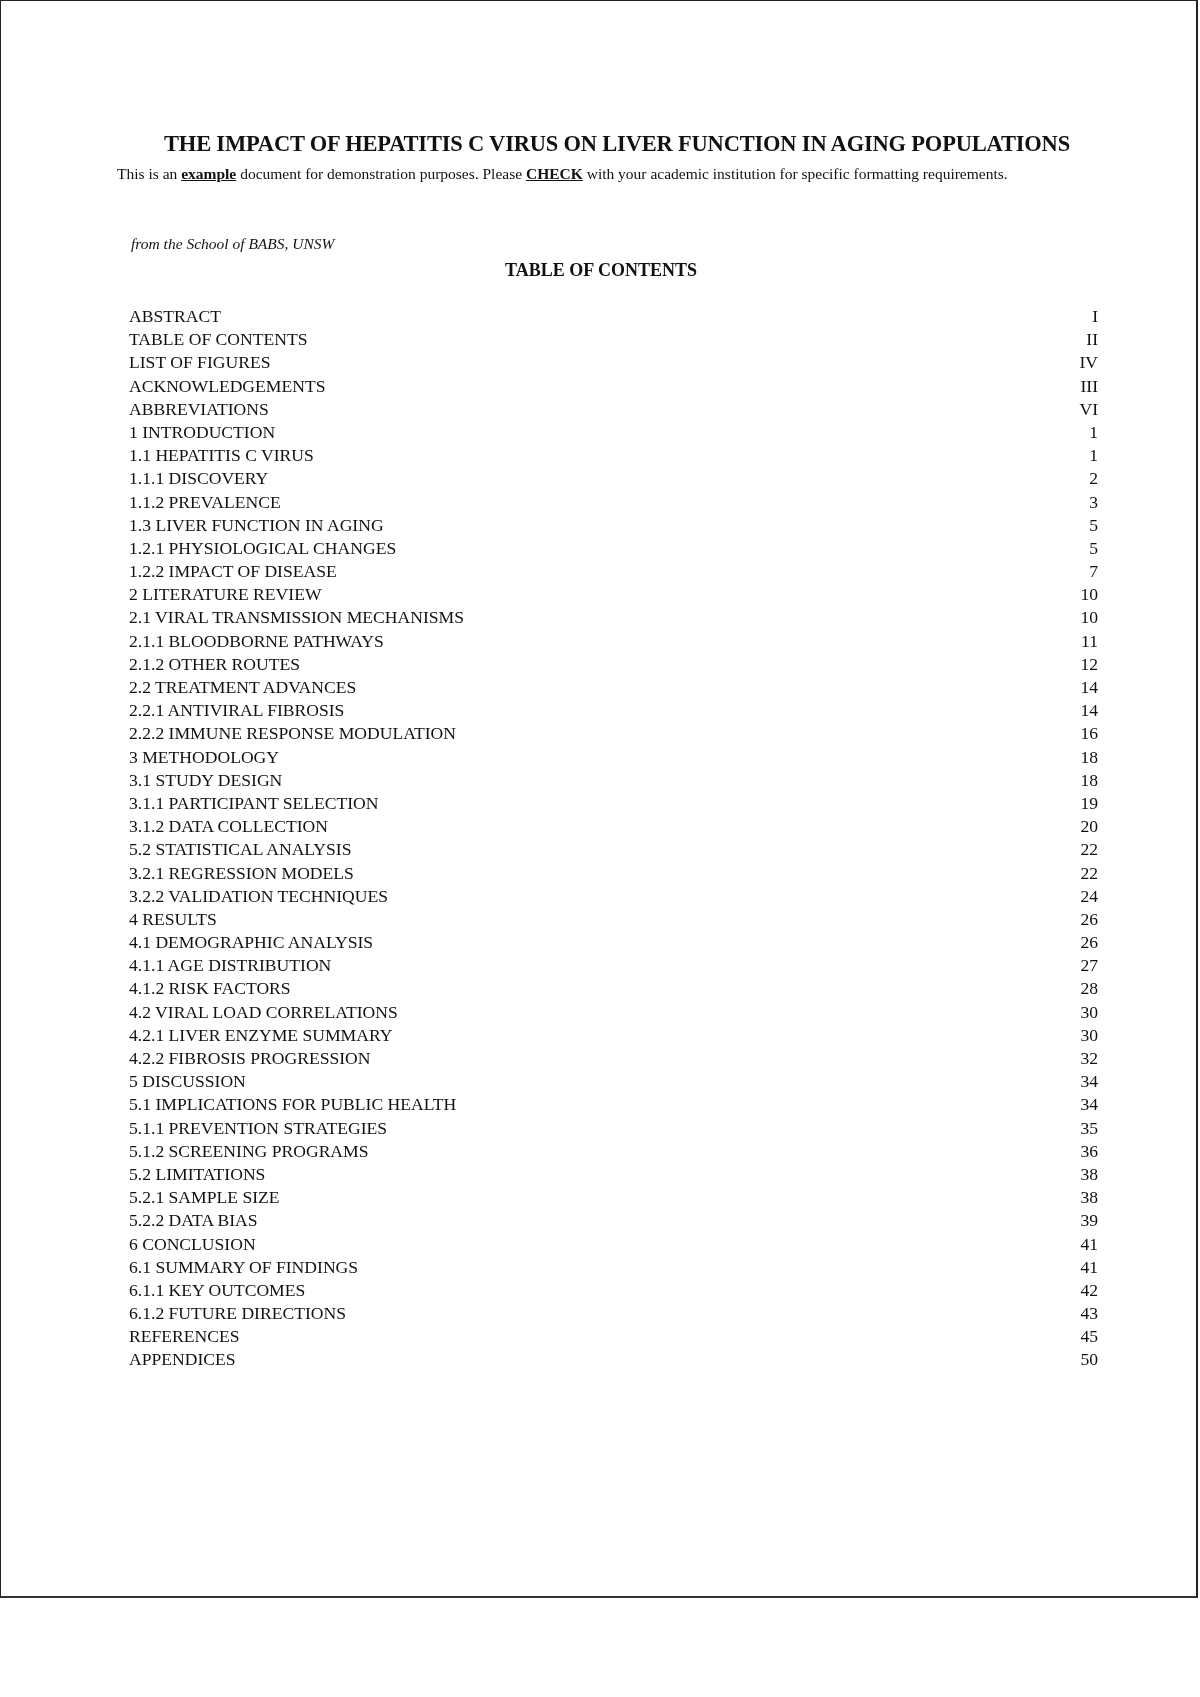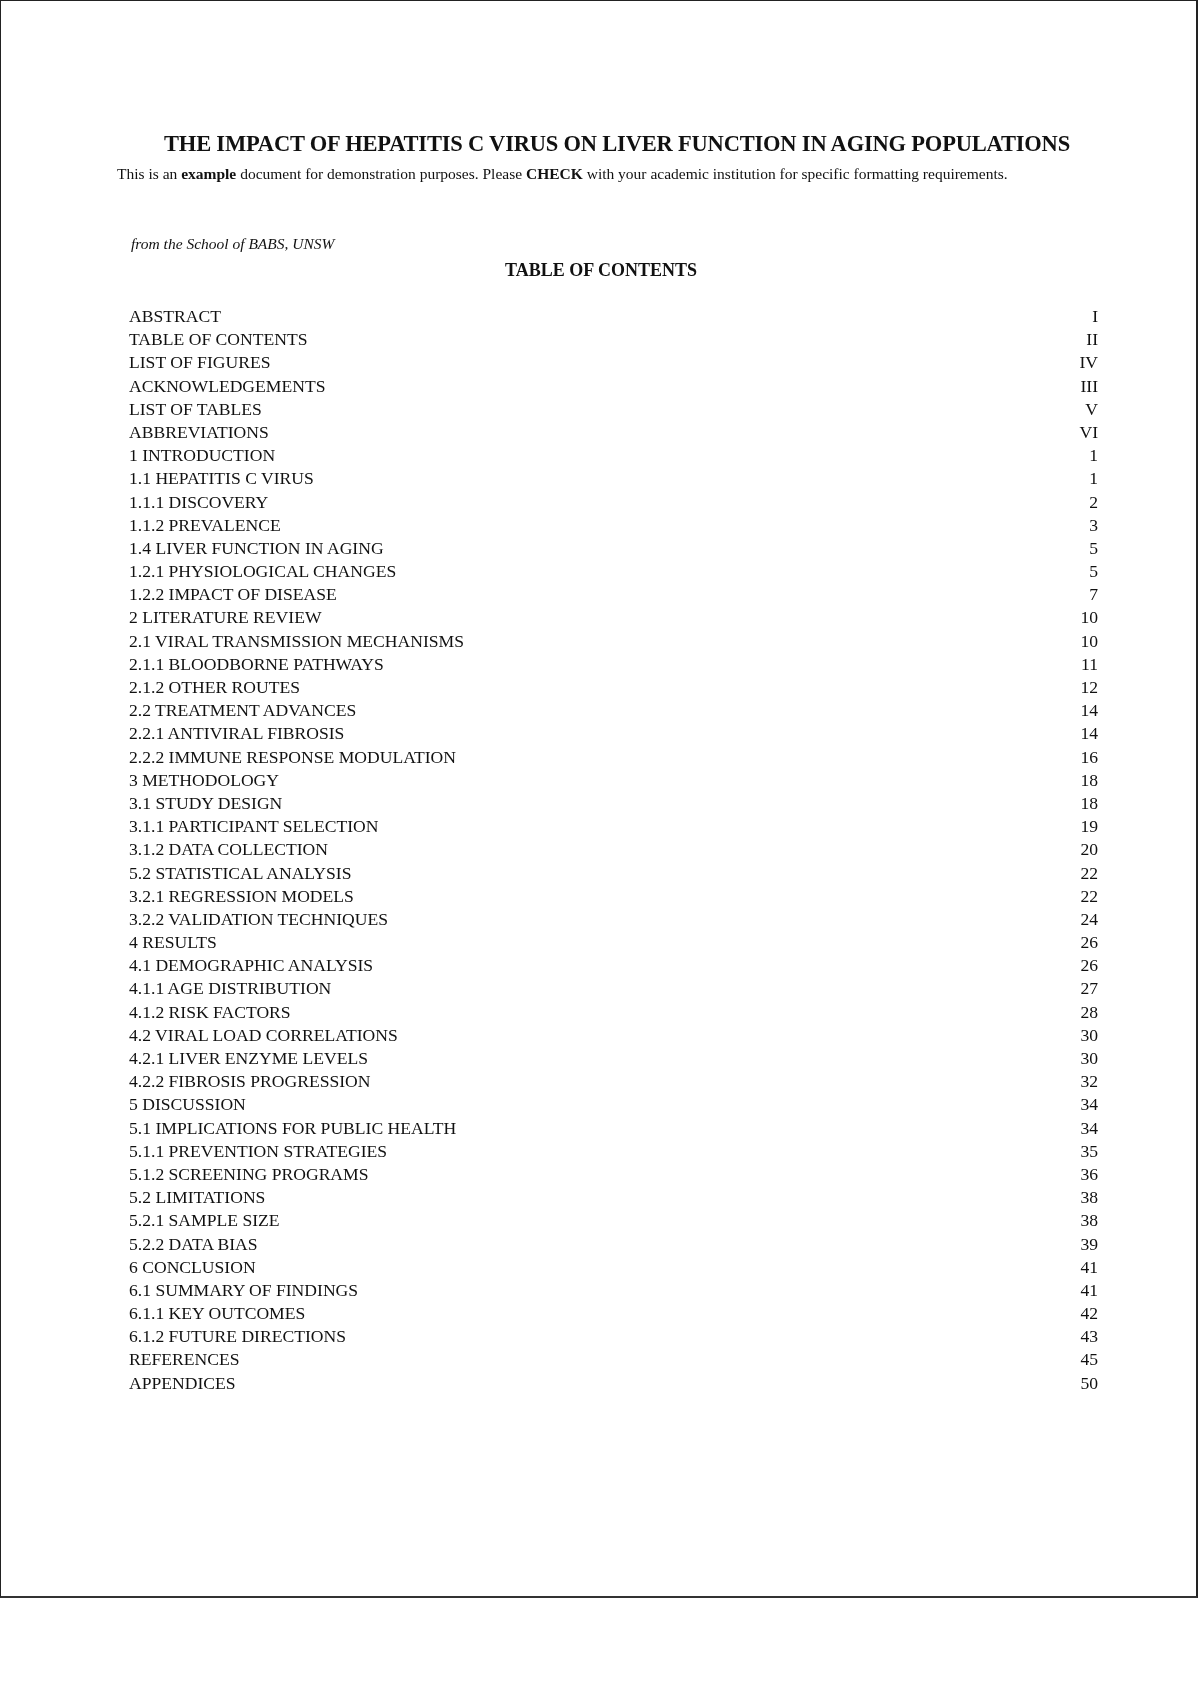--- a/index.html
+++ b/index.html
@@ -38,21 +38,21 @@
       margin: 16px;
     }
     .disclaimer {
       position: absolute;
       left: 116px;
       top: 164px;
       font-size: 15.5px;
       margin: 0;
       white-space: nowrap;
     }
-    .disclaimer b { font-weight: bold; }
+    .disclaimer b { font-weight: bold; text-decoration: underline; }
     .source {
       position: absolute;
       left: 114px;
       top: 218px;
       font-size: 15.5px;
       font-style: italic;
       margin: 16px;
     }
     .toc-heading {
       position: absolute;
@@ -107,45 +107,41 @@
       </li>
       <li class="toc-row">
         <span class="toc-label">LIST OF FIGURES</span>
         <span class="toc-page">IV</span>
       </li>
       <li class="toc-row">
         <span class="toc-label">ACKNOWLEDGEMENTS</span>
         <span class="toc-page">III</span>
       </li>
       <li class="toc-row">
-        <span class="toc-label">LIST OF TABLES</span>
-        <span class="toc-page">V</span>
-      </li>
-      <li class="toc-row">
         <span class="toc-label">ABBREVIATIONS</span>
         <span class="toc-page">VI</span>
       </li>
       <li class="toc-row">
         <span class="toc-label">1 INTRODUCTION</span>
         <span class="toc-page">1</span>
       </li>
       <li class="toc-row">
         <span class="toc-label">1.1 HEPATITIS C VIRUS</span>
         <span class="toc-page">1</span>
       </li>
       <li class="toc-row">
         <span class="toc-label">1.1.1 DISCOVERY</span>
         <span class="toc-page">2</span>
       </li>
       <li class="toc-row">
         <span class="toc-label">1.1.2 PREVALENCE</span>
         <span class="toc-page">3</span>
       </li>
       <li class="toc-row">
-        <span class="toc-label">1.4 LIVER FUNCTION IN AGING</span>
+        <span class="toc-label">1.3 LIVER FUNCTION IN AGING</span>
         <span class="toc-page">5</span>
       </li>
       <li class="toc-row">
         <span class="toc-label">1.2.1 PHYSIOLOGICAL CHANGES</span>
         <span class="toc-page">5</span>
       </li>
       <li class="toc-row">
         <span class="toc-label">1.2.2 IMPACT OF DISEASE</span>
         <span class="toc-page">7</span>
       </li>
@@ -219,21 +215,21 @@
       </li>
       <li class="toc-row">
         <span class="toc-label">4.1.2 RISK FACTORS</span>
         <span class="toc-page">28</span>
       </li>
       <li class="toc-row">
         <span class="toc-label">4.2 VIRAL LOAD CORRELATIONS</span>
         <span class="toc-page">30</span>
       </li>
       <li class="toc-row">
-        <span class="toc-label">4.2.1 LIVER ENZYME LEVELS</span>
+        <span class="toc-label">4.2.1 LIVER ENZYME SUMMARY</span>
         <span class="toc-page">30</span>
       </li>
       <li class="toc-row">
         <span class="toc-label">4.2.2 FIBROSIS PROGRESSION</span>
         <span class="toc-page">32</span>
       </li>
       <li class="toc-row">
         <span class="toc-label">5 DISCUSSION</span>
         <span class="toc-page">34</span>
       </li>

